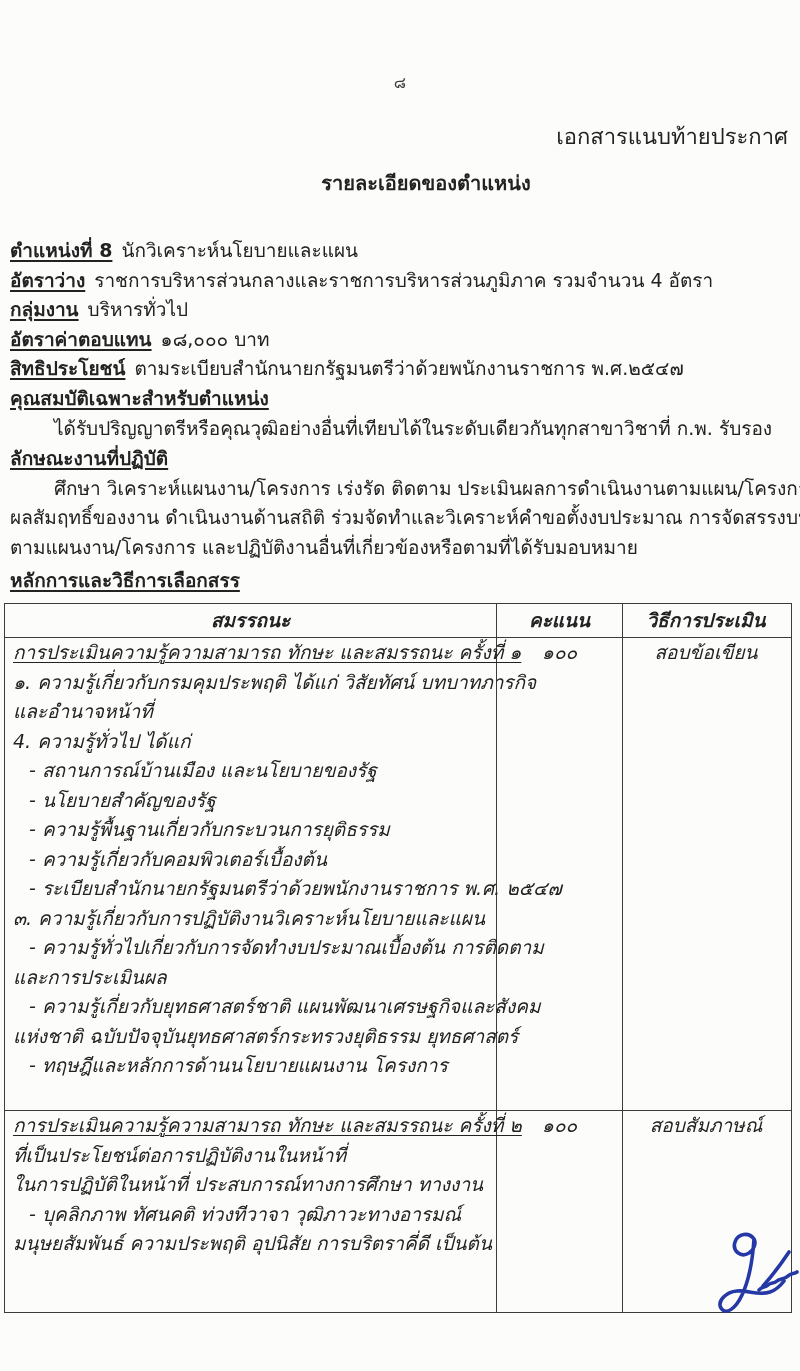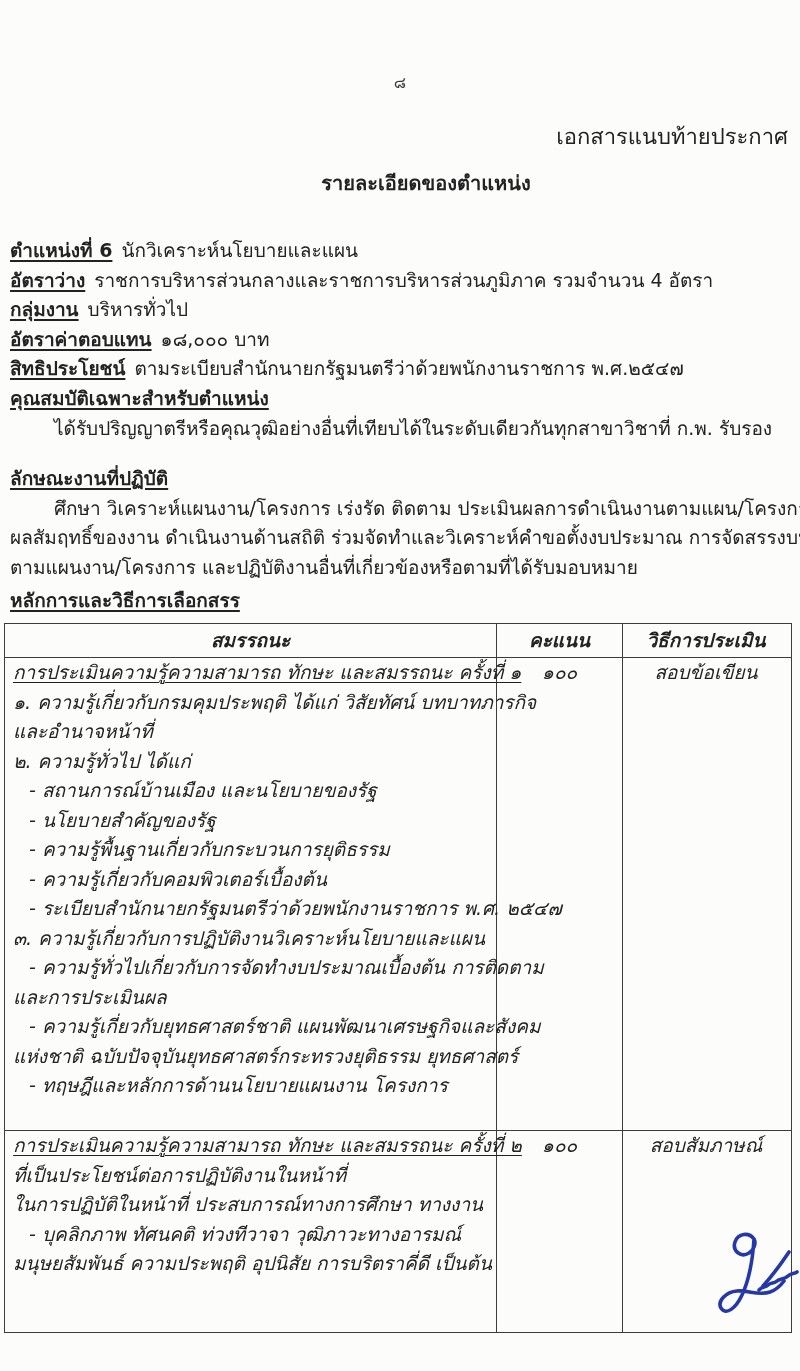--- a/index.html
+++ b/index.html
@@ -51,21 +51,21 @@
   }
   .heading{
     font-weight:bold;
     text-decoration:underline;
     text-underline-offset:3px;
     text-decoration-thickness:1.5px;
   }
   .para-line{white-space:nowrap;}
   .para-line.first{ text-indent:44px; }
   .qual-text{ text-indent:44px; }
-  .duties{margin-top:21px;}
+  .duties{margin-top:1px;}
   .sel-heading{margin-top:3px;}
   
   .sel-table{
     margin-left:-6px;          
     margin-top:8px;
     width:786px;
     border:1.6px solid #3c3c3c;
     font-size:19px;
     line-height:29.5px;
     font-style:italic;
@@ -109,21 +109,21 @@
 
   <div class="page-number">๘</div>
 
   <div class="doc-ref">เอกสารแนบท้ายประกาศ</div>
 
   <div class="doc-title">รายละเอียดของตำแหน่ง</div>
 
   <div class="content">
 
     <div class="field-line">
-      <span class="lbl">ตำแหน่งที่ 6</span><span>นักวิเคราะห์นโยบายและแผน</span>
+      <span class="lbl">ตำแหน่งที่ 8</span><span>นักวิเคราะห์นโยบายและแผน</span>
     </div>
 
     <div id="fields">
         <div class="field-line"><span class="lbl">อัตราว่าง</span><span>ราชการบริหารส่วนกลางและราชการบริหารส่วนภูมิภาค รวมจำนวน 4 อัตรา</span></div>
         <div class="field-line"><span class="lbl">กลุ่มงาน</span><span>บริหารทั่วไป</span></div>
         <div class="field-line"><span class="lbl">อัตราค่าตอบแทน</span><span>๑๘,๐๐๐ บาท</span></div>
         <div class="field-line"><span class="lbl">สิทธิประโยชน์</span><span>ตามระเบียบสำนักนายกรัฐมนตรีว่าด้วยพนักงานราชการ พ.ศ.๒๕๔๗</span></div>
       </div>
 
     <div class="field-line heading">คุณสมบัติเฉพาะสำหรับตำแหน่ง</div>
@@ -143,21 +143,21 @@
         <div class="c1">สมรรถนะ</div>
         <div class="c2">คะแนน</div>
         <div class="c3">วิธีการประเมิน</div>
       </div>
 
     <div class="t-row t-body-0">
           <div class="c1">
             <div class="row-title">การประเมินความรู้ความสามารถ ทักษะ และสมรรถนะ ครั้งที่ ๑</div>
             <div class="cell-line">๑. ความรู้เกี่ยวกับกรมคุมประพฤติ ได้แก่ วิสัยทัศน์ บทบาทภารกิจ</div>
             <div class="cell-line">และอำนาจหน้าที่</div>
-            <div class="cell-line">๒. ความรู้ทั่วไป ได้แก่</div>
+            <div class="cell-line">4. ความรู้ทั่วไป ได้แก่</div>
             <div class="cell-line indent">- สถานการณ์บ้านเมือง และนโยบายของรัฐ</div>
             <div class="cell-line indent">- นโยบายสำคัญของรัฐ</div>
             <div class="cell-line indent">- ความรู้พื้นฐานเกี่ยวกับกระบวนการยุติธรรม</div>
             <div class="cell-line indent">- ความรู้เกี่ยวกับคอมพิวเตอร์เบื้องต้น</div>
             <div class="cell-line indent">- ระเบียบสำนักนายกรัฐมนตรีว่าด้วยพนักงานราชการ พ.ศ. ๒๕๔๗</div>
             <div class="cell-line">๓. ความรู้เกี่ยวกับการปฏิบัติงานวิเคราะห์นโยบายและแผน</div>
             <div class="cell-line indent">- ความรู้ทั่วไปเกี่ยวกับการจัดทำงบประมาณเบื้องต้น การติดตาม</div>
             <div class="cell-line">และการประเมินผล</div>
             <div class="cell-line indent">- ความรู้เกี่ยวกับยุทธศาสตร์ชาติ แผนพัฒนาเศรษฐกิจและสังคม</div>
             <div class="cell-line">แห่งชาติ ฉบับปัจจุบันยุทธศาสตร์กระทรวงยุติธรรม ยุทธศาสตร์</div>

